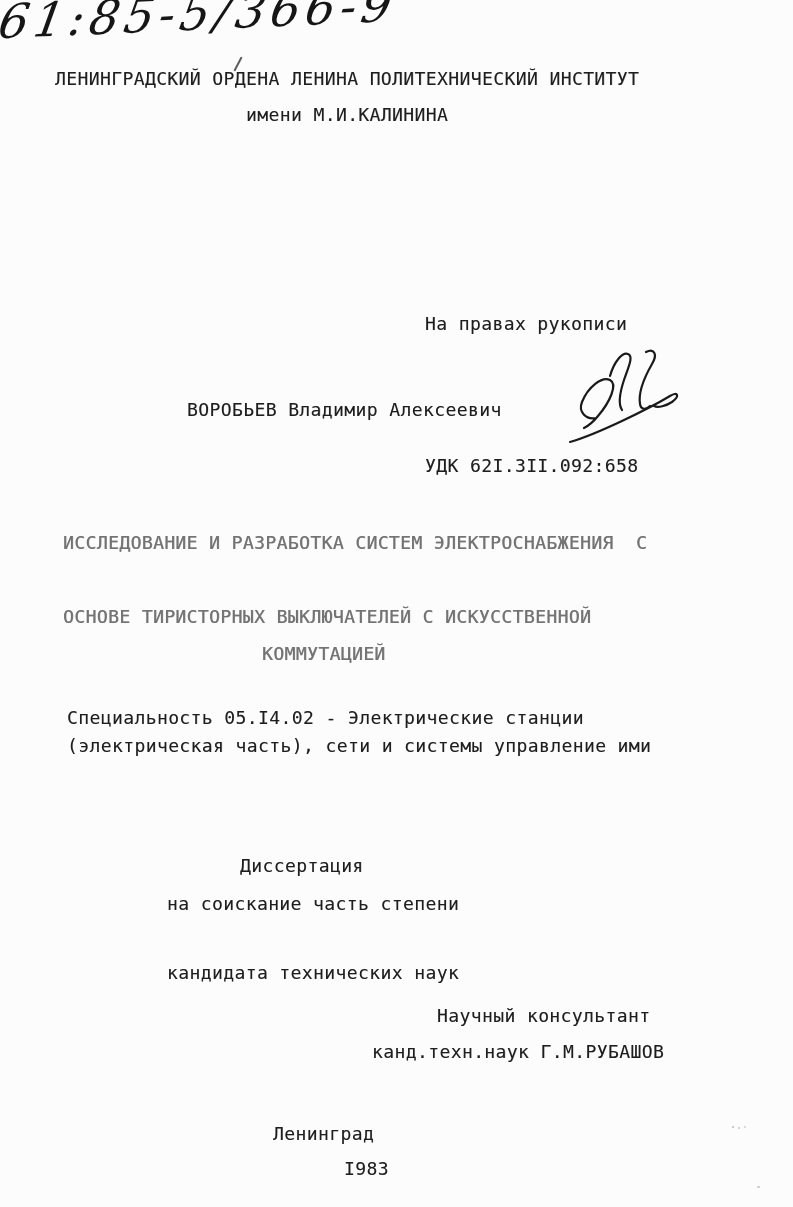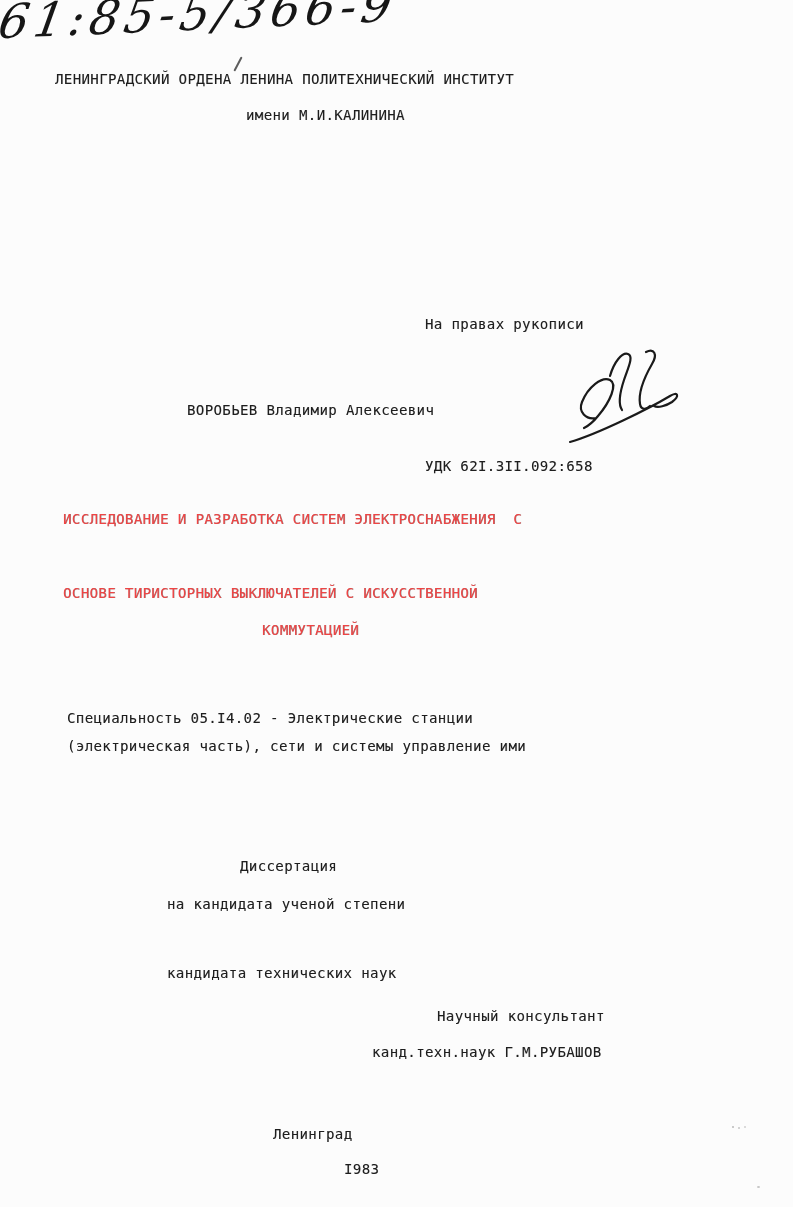--- a/index.html
+++ b/index.html
@@ -7,27 +7,27 @@
     position:relative;
     width:793px;height:1207px;
     margin:0 auto;
     background:#fcfcfc;
     overflow:hidden;
     font-family:"DejaVu Sans Mono", monospace;
     color:#1e1e1e;
   }
   .line{
     position:absolute;
-    font-size:14px;
+    font-size:18px;
     line-height:22px;
     white-space:pre;
     letter-spacing:0.4px;
     text-shadow:0.3px 0.3px 0 rgba(20,20,20,0.35);
   }
-  .title-line{ color:#ef4444; text-shadow:0.5px 0.4px 0 rgba(10,10,10,0.45); }
+  .title-line{ color:#737373; text-shadow:0.5px 0.4px 0 rgba(10,10,10,0.45);margin-top:24px; }
   .handwritten{
     position:absolute;
     left:4px;top:-6px;
     font-family:"DejaVu Serif", serif;
     font-style:italic;
     font-size:47px;
     letter-spacing:5px;
     color:#161616;
     transform:rotate(-2.5deg) skewX(-12deg);
     transform-origin:left top;
@@ -70,21 +70,21 @@
   <div class="line" style="left:425px;top:455px;">УДК 62I.3II.092:658</div>
 
   <div class="line title-line" style="left:63px;top:508px;">ИССЛЕДОВАНИЕ И РАЗРАБОТКА СИСТЕМ ЭЛЕКТРОСНАБЖЕНИЯ  С</div>
   <div class="line title-line" style="left:63px;top:582px;">ОСНОВЕ ТИРИСТОРНЫХ ВЫКЛЮЧАТЕЛЕЙ С ИСКУССТВЕННОЙ</div>
   <div class="line title-line" style="left:262px;top:619px;">КОММУТАЦИЕЙ</div>
 
   <div class="line" style="left:67px;top:698px;margin-top:9px;">Специальность 05.I4.02 - Электрические станции</div>
   <div class="line" style="left:67px;top:735px;">(электрическая часть), сети и системы управление ими</div>
 
   <div class="line" style="left:240px;top:855px;">Диссертация</div>
-  <div class="line" style="left:167px;top:893px;">на кандидата ученой степени</div>
+  <div class="line" style="left:167px;top:893px;">на соискание часть степени</div>
   <div class="line" style="left:167px;top:930px;margin-top:32px;">кандидата технических наук</div>
 
   <div class="line" style="left:437px;top:1005px;">Научный консультант</div>
   <div class="line" style="left:372px;top:1041px;">канд.техн.наук Г.М.РУБАШОВ</div>
 
   <div class="line" style="left:273px;top:1123px;">Ленинград</div>
   <div class="line" style="left:308px;top:1158px;margin-left:36px;">I983</div>
 
   <div class="artifact dots" style="left:732px;top:1126px;"></div>
   <div class="artifact speck" style="left:757px;top:1186px;"></div>

